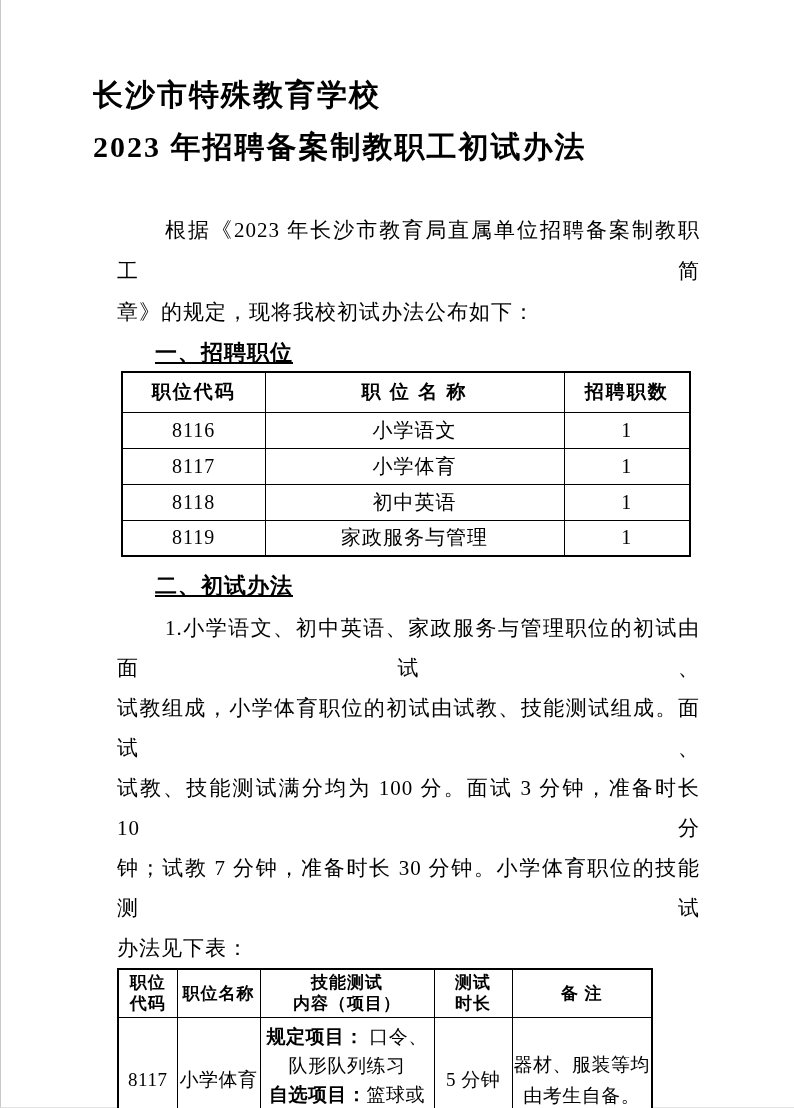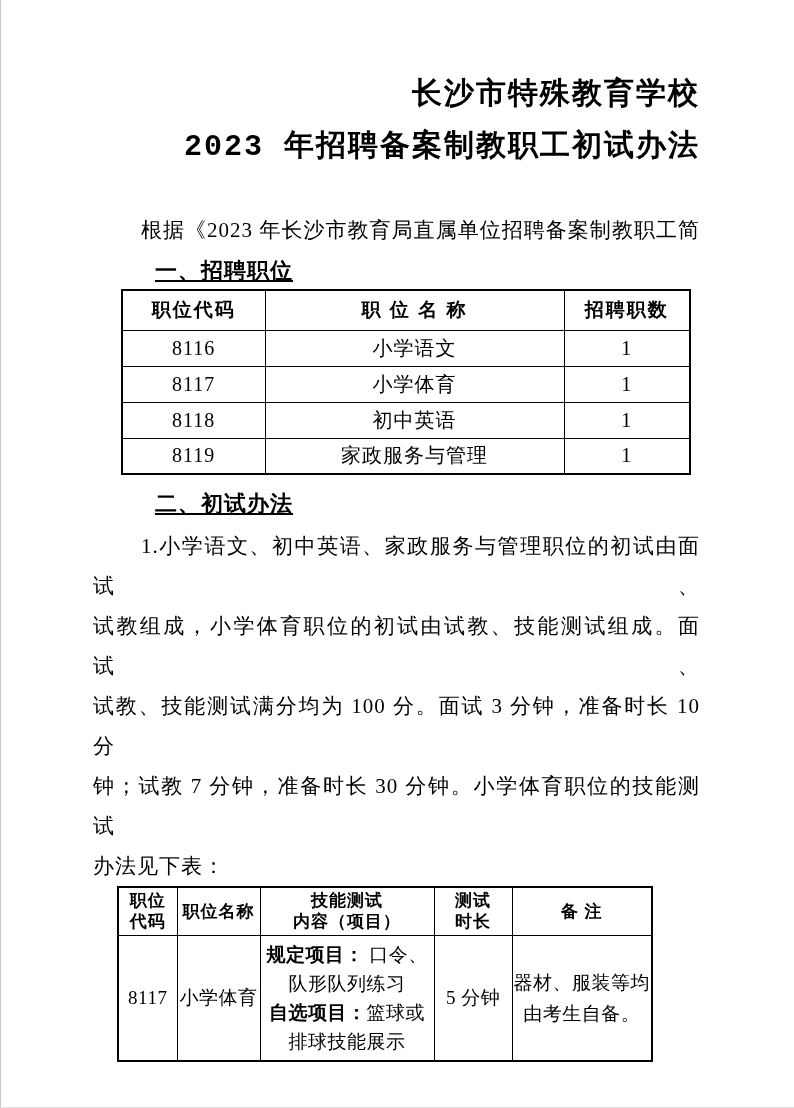--- a/index.html
+++ b/index.html
@@ -14,35 +14,36 @@
     position:relative;
     width:794px; height:1108px;
     background:#fff;
     border-left:1px solid #c9c9c9;
     border-bottom:1px solid #e2e2e2;
     padding:74px 94px 0 92px;
   }
 
   
   .doc-title {
-    text-align:right;
-    font-family:Liberation Mono, monospace;
+    text-align:left;
+    font-family:Liberation Serif, serif;
     font-weight:bold;
     font-size:30px;
     line-height:42px;
     letter-spacing:2px;
   }
   .doc-title.second { margin-top:10px; }
 
   
   .para-line {
     font-size:21px;
     line-height:41px;
     letter-spacing:1px;
     text-align:justify;
+    margin-left:24px;
   }
   .fill { text-align:justify; text-align-last:justify; }
   .indent { text-indent:48px; }
   .intro { margin-top:42px; }
 
   .section-heading {
     margin-top:6px;
     margin-left:62px;
     font-family:"Liberation Sans","DejaVu Sans",sans-serif;
     font-weight:bold;
@@ -94,20 +95,21 @@
 </head>
 <body>
 
 <div class="page">
 
   <div class="doc-title">长沙市特殊教育学校</div>
   <div class="doc-title second">2023 年招聘备案制教职工初试办法</div>
 
   <div class="intro">
     <div class="para-line fill indent">根据《2023 年长沙市教育局直属单位招聘备案制教职工简</div>
+    <div class="para-line">章》的规定，现将我校初试办法公布如下：</div>
   </div>
 
   <div class="section-heading">一、招聘职位</div>
 
   <table class="positions-table">
     <colgroup>
         <col style="width:143px">
         <col style="width:299px">
         <col style="width:126px">
       </colgroup>

